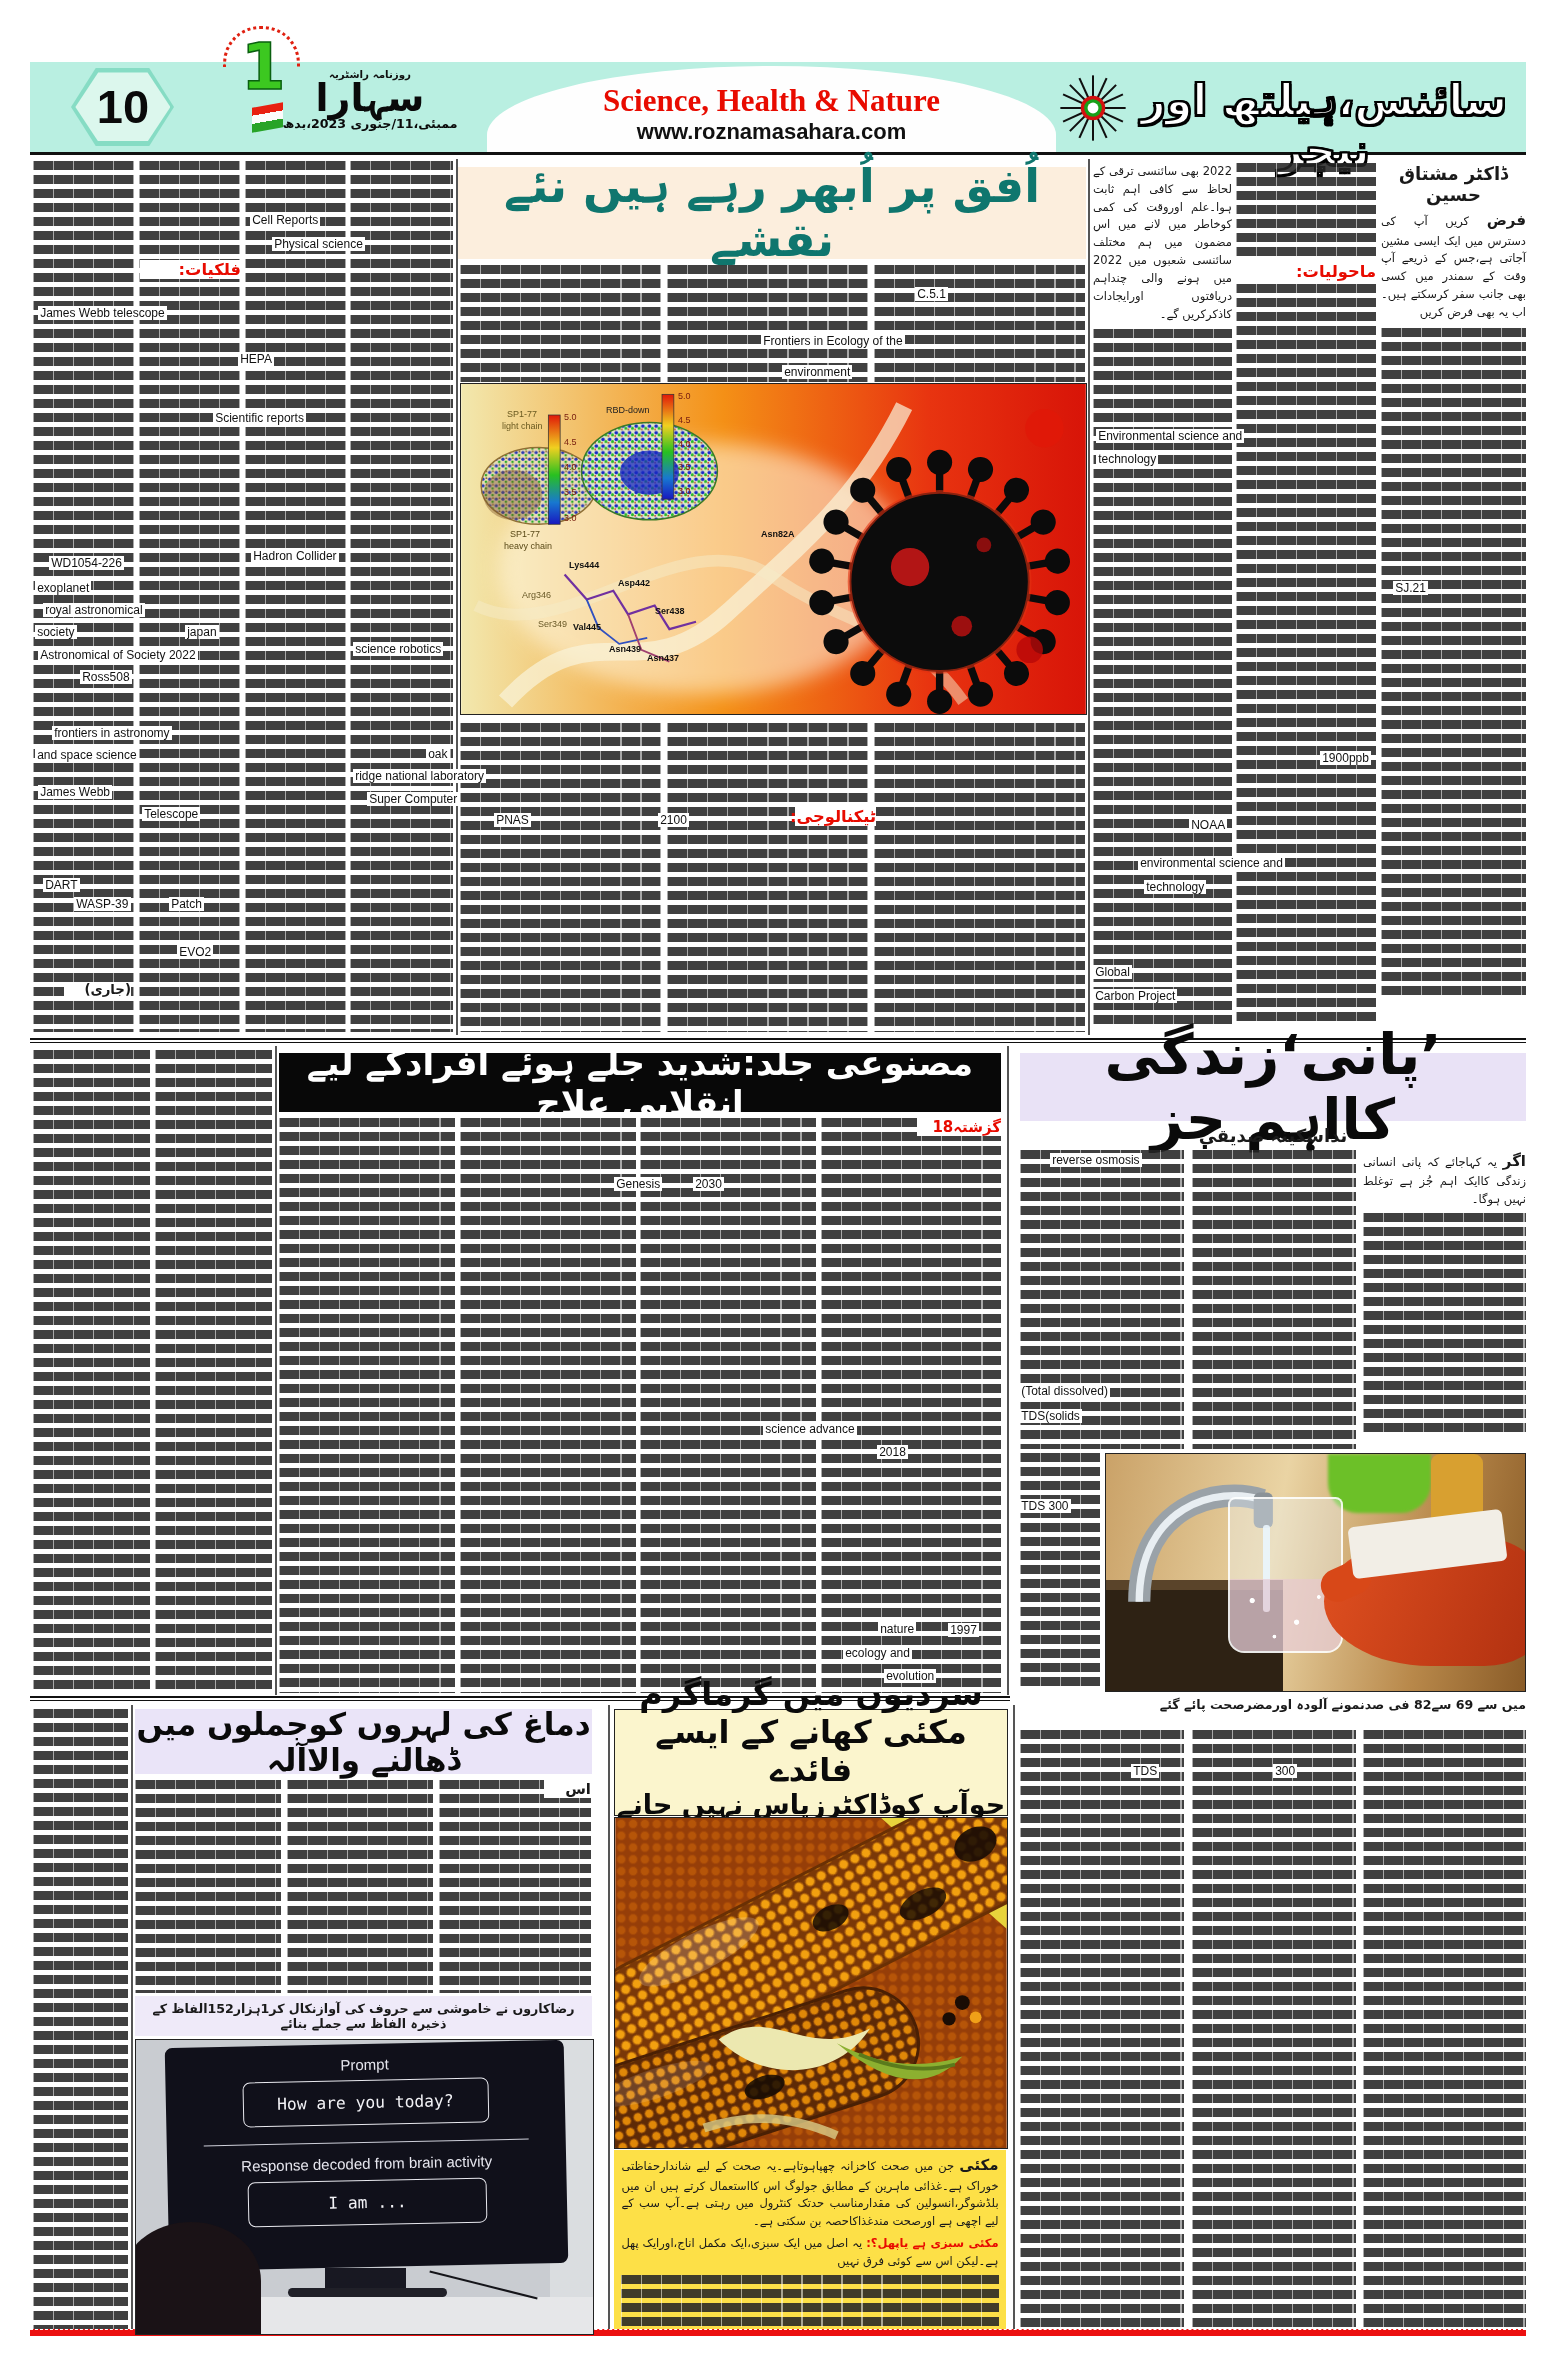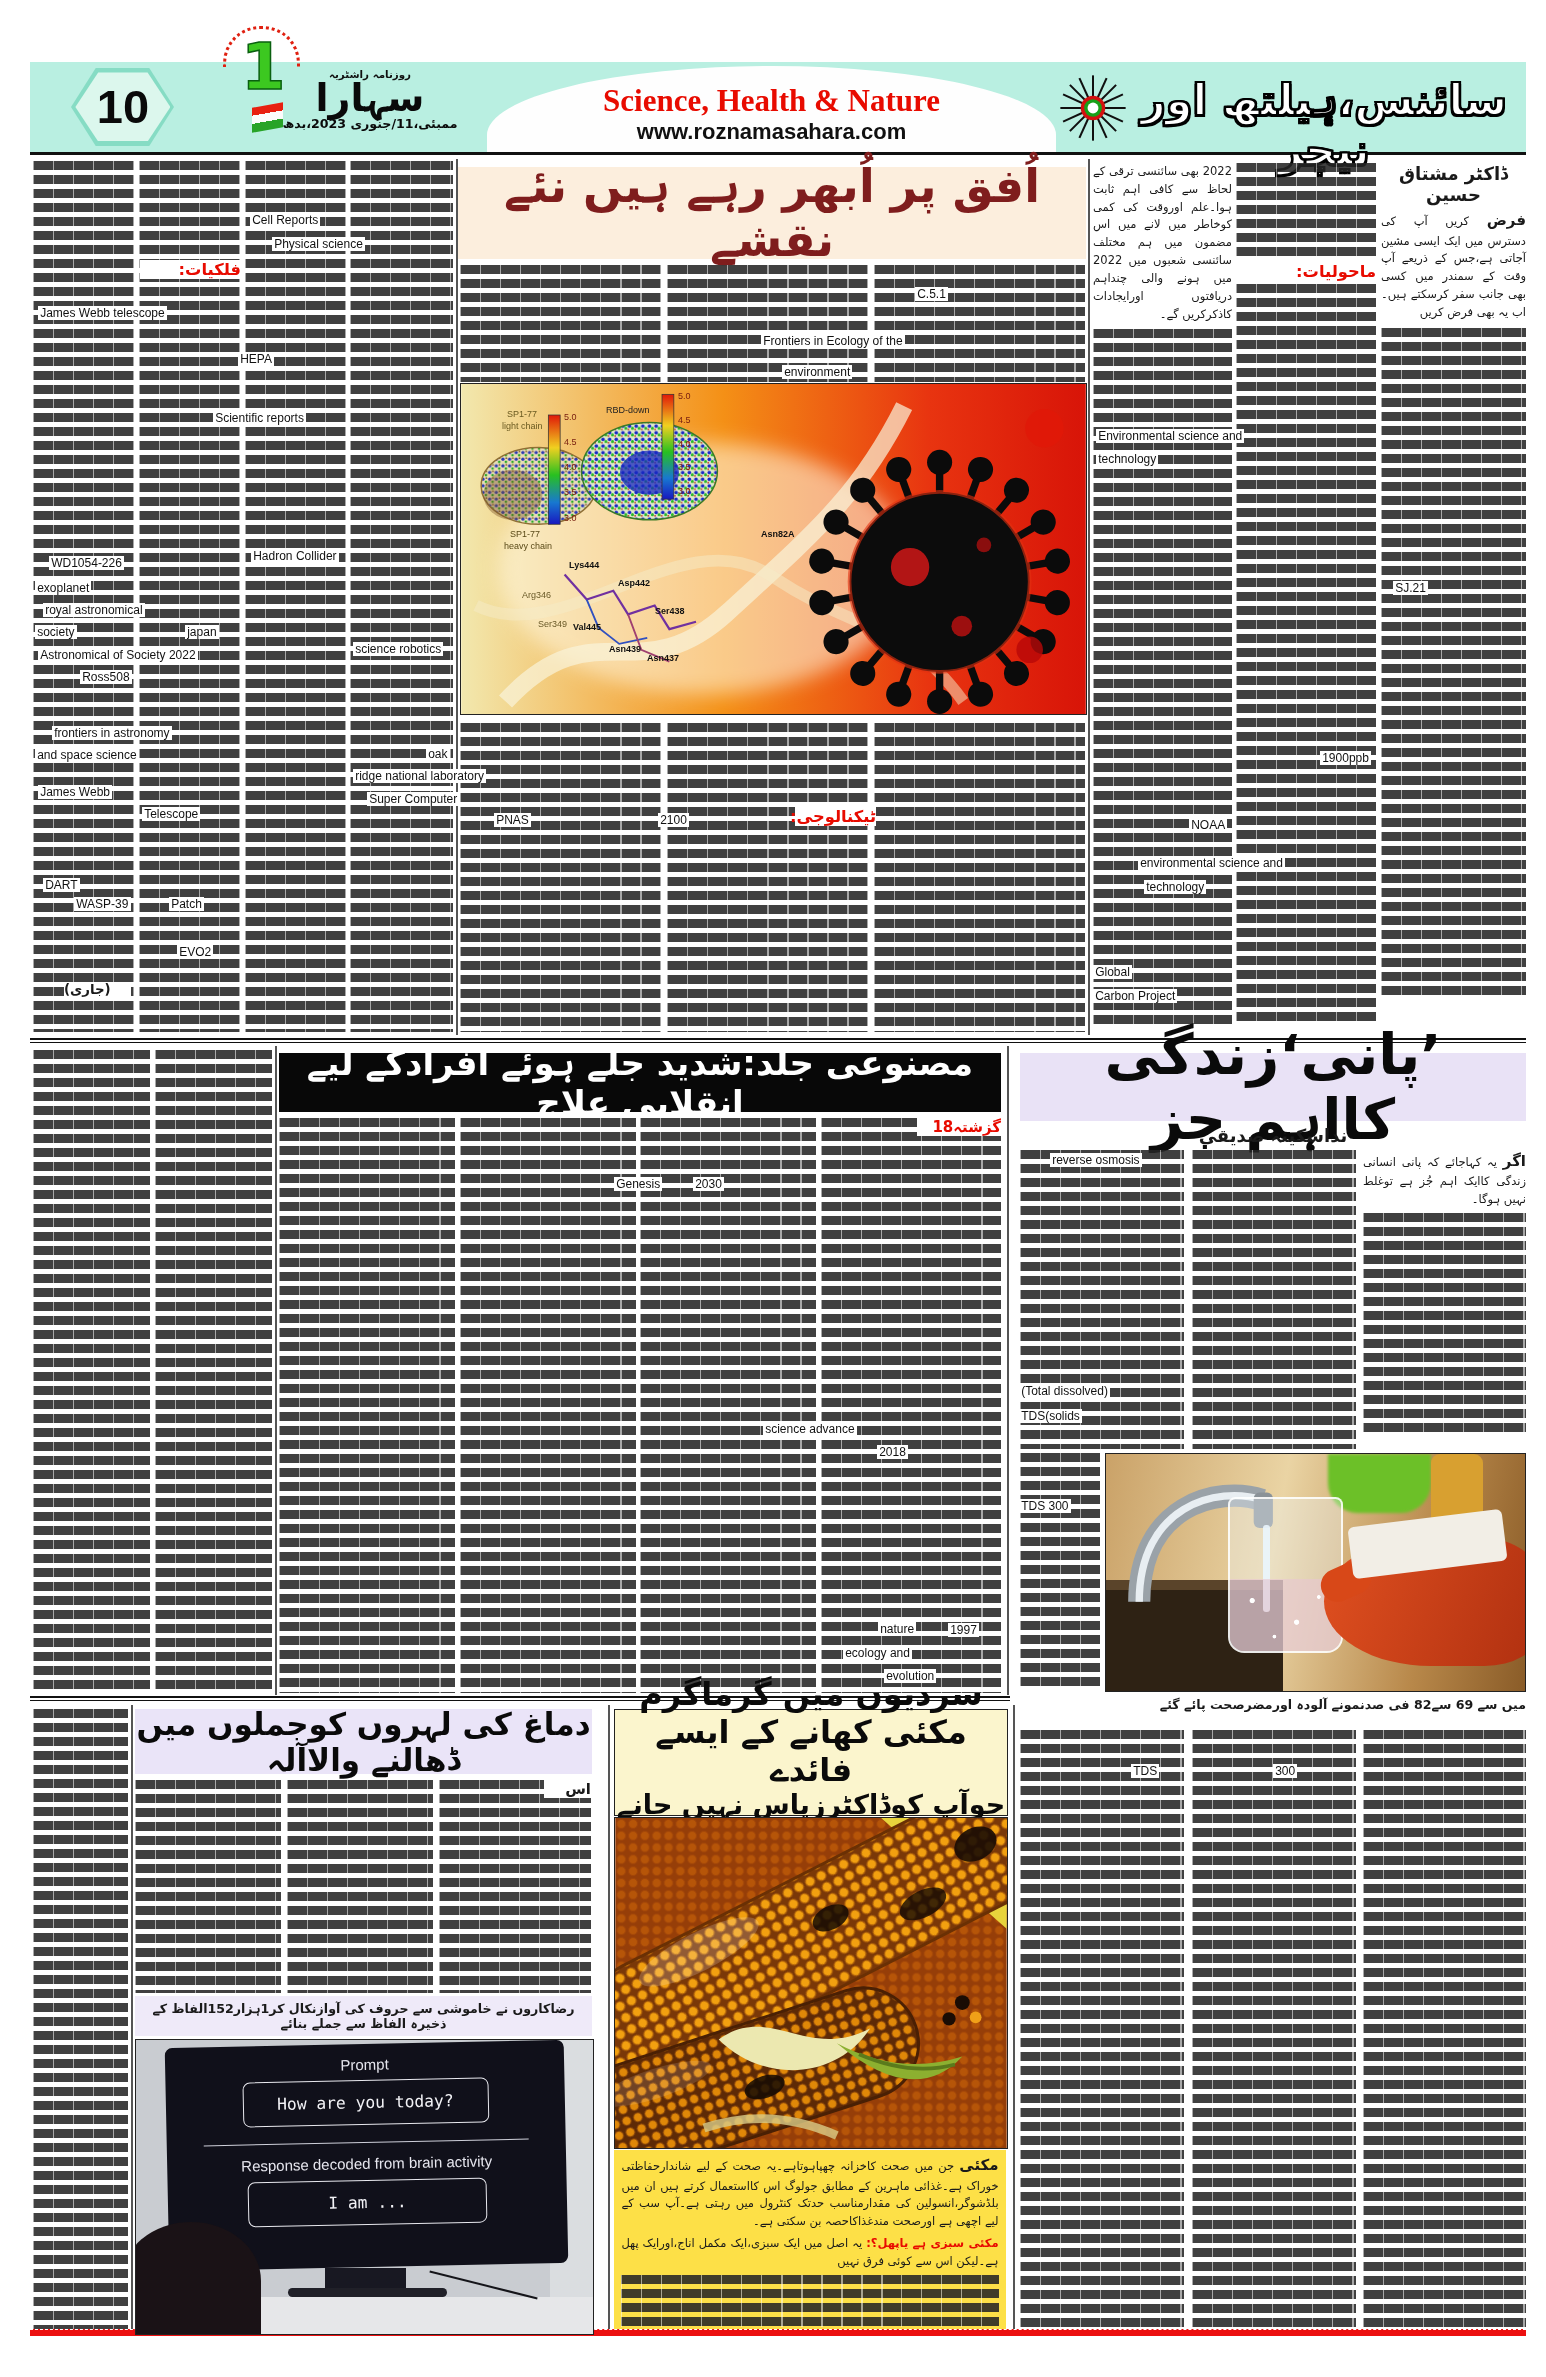--- a/index.html
+++ b/index.html
@@ -80,21 +80,21 @@
     <div class="abs" style="left:1087px;top:13.3px;width:414px;direction:rtl;text-align:center;font-size:43px;font-weight:bold;color:#fff;
                 -webkit-text-stroke:2.2px #000;text-shadow:1.5px 1.5px 0 #000,-1.5px -1.5px 0 #000,1.5px -1.5px 0 #000,-1.5px 1.5px 0 #000;">سائنس،ہیلتھ اور نیچر</div>
   </div>
 
   <div class="abs ft" style="left:33px;top:161px;width:101px;height:871px;"></div>
   <div class="abs ft" style="left:139px;top:161px;width:101px;height:871px;"></div>
   <div class="abs ft" style="left:245px;top:161px;width:101px;height:871px;"></div>
   <div class="abs ft" style="left:350px;top:161px;width:103px;height:871px;"></div>
 
   <div class="abs headline-box" style="left:458px;top:167px;width:628px;height:92px;background:#fceedd;">
-    <span style="font-size:46px;color:#7f1d1d;">اُفق پر اُبھر رہے ہیں نئے نقشے</span>
+    <span style="font-size:46px;color:#0f766e;">اُفق پر اُبھر رہے ہیں نئے نقشے</span>
   </div>
 
   <div class="abs ft" style="left:460px;top:265px;width:201px;height:117px;"></div>
   <div class="abs ft" style="left:667px;top:265px;width:201px;height:117px;"></div>
   <div class="abs ft" style="left:874px;top:265px;width:211px;height:117px;"></div>
 
   <div class="abs" style="left:1236px;top:163px;width:140px;height:871px;">
     <div class="ft" style="width:140px;height:96px;"></div>
     <div class="urdu" style="font-size:16.3px;margin:3px 0;">
       <span class="redh">ماحولیات:</span>
@@ -115,21 +115,21 @@
   </div>
 
   <div class="abs urdu" style="left:140px;top:260px;width:101px;font-size:16.3px;z-index:6;background:#fff;">
     <span class="redh">فلکیات:</span>
   </div>
 
   <div class="abs urdu" style="left:795px;top:807px;width:81px;font-size:16.3px;z-index:6;background:#fff;">
     <span class="redh">ٹیکنالوجی:</span>
   </div>
 
-  <div class="abs urdu" style="left:64px;top:982px;width:67px;font-size:13.3px;font-weight:bold;z-index:6;background:#fff;text-align:left;">(جاری)</div>
+  <div class="abs urdu" style="left:64px;top:982px;width:67px;font-size:13.3px;font-weight:bold;z-index:6;background:#fff;text-align:right;">(جاری)</div>
 
   <span class="en" style="left:250px;top:213px;">Cell Reports</span>
   <span class="en" style="left:272px;top:237px;">Physical science</span>
   <span class="en" style="left:238px;top:352px;">HEPA</span>
   <span class="en" style="left:38px;top:306px;">James Webb telescope</span>
   <span class="en" style="left:213px;top:411px;">Scientific reports</span>
   <span class="en" style="left:251px;top:549px;">Hadron Collider</span>
   <span class="en" style="left:49px;top:556px;">WD1054-226</span>
   <span class="en" style="left:35px;top:581px;">exoplanet</span>
   <span class="en" style="left:43px;top:603px;">royal astronomical</span>

